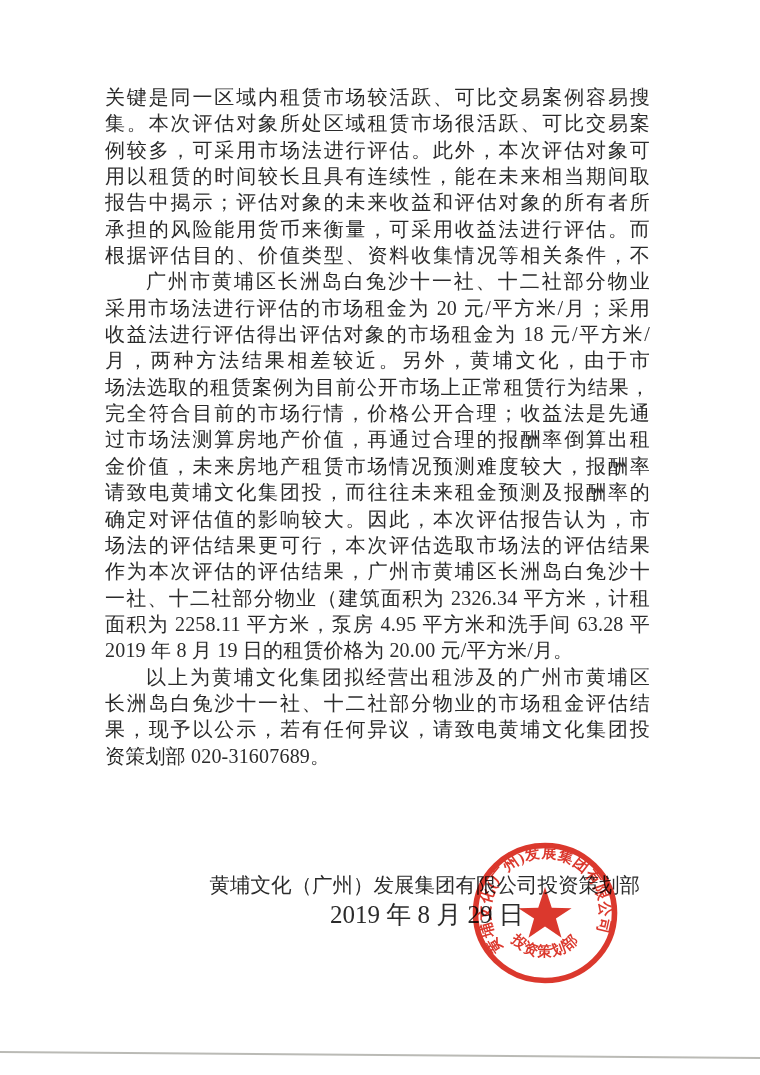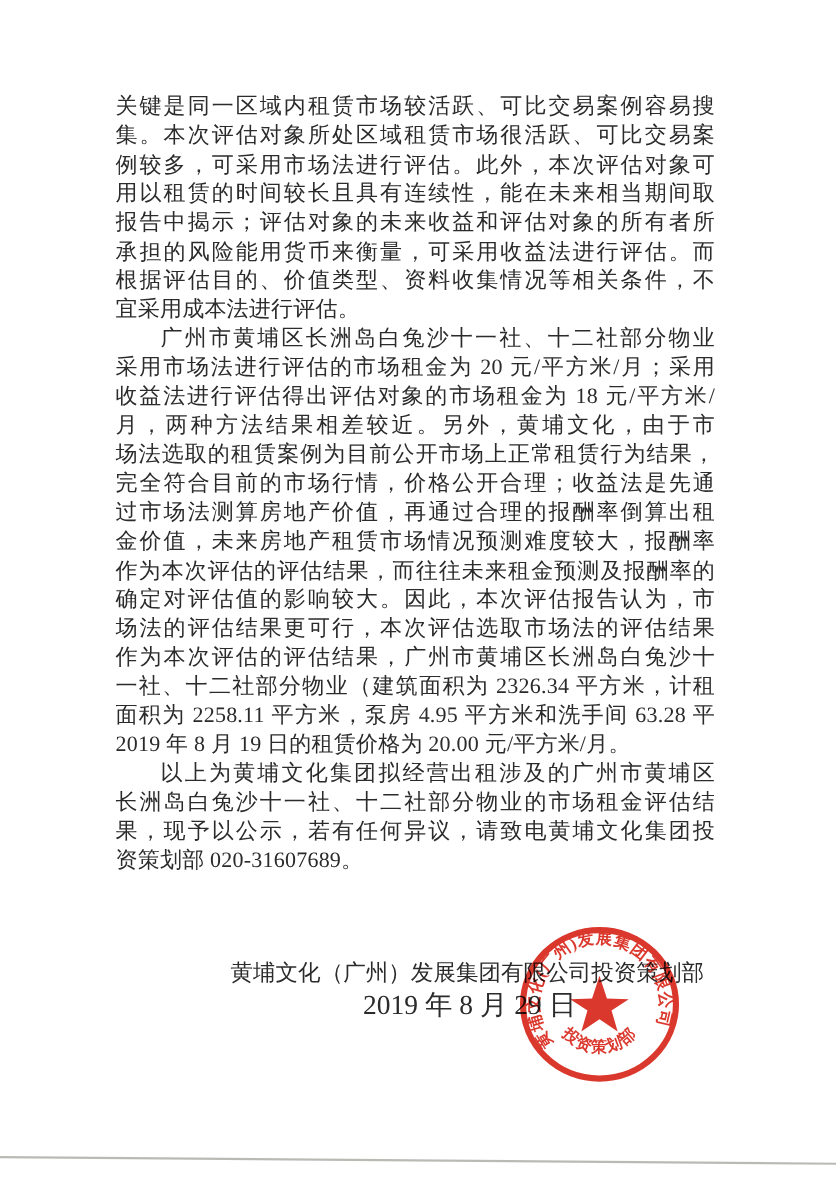--- a/index.html
+++ b/index.html
@@ -77,30 +77,29 @@
 <body style="background: rgb(255, 255, 255); color: rgb(43, 43, 43);">
 
 <div class="textblock">
   <div class="ln">关键是同一区域内租赁市场较活跃、可比交易案例容易搜</div>
   <div class="ln">集。本次评估对象所处区域租赁市场很活跃、可比交易案</div>
   <div class="ln">例较多，可采用市场法进行评估。此外，本次评估对象可</div>
   <div class="ln">用以租赁的时间较长且具有连续性，能在未来相当期间取</div>
   <div class="ln">报告中揭示；评估对象的未来收益和评估对象的所有者所</div>
   <div class="ln">承担的风险能用货币来衡量，可采用收益法进行评估。而</div>
   <div class="ln">根据评估目的、价值类型、资料收集情况等相关条件，不</div>
-  <div class="ln end">宜采用成本法进行评估。</div>
   <div class="ln ind">广州市黄埔区长洲岛白兔沙十一社、十二社部分物业</div>
   <div class="ln">采用市场法进行评估的市场租金为 20 元/平方米/月；采用</div>
   <div class="ln">收益法进行评估得出评估对象的市场租金为 18 元/平方米/</div>
   <div class="ln">月，两种方法结果相差较近。另外，黄埔文化，由于市</div>
   <div class="ln">场法选取的租赁案例为目前公开市场上正常租赁行为结果，</div>
   <div class="ln">完全符合目前的市场行情，价格公开合理；收益法是先通</div>
   <div class="ln">过市场法测算房地产价值，再通过合理的报酬率倒算出租</div>
   <div class="ln">金价值，未来房地产租赁市场情况预测难度较大，报酬率</div>
-  <div class="ln">作为本次评估的评估结果，而往往未来租金预测及报酬率的</div>
+  <div class="ln">请致电黄埔文化集团投，而往往未来租金预测及报酬率的</div>
   <div class="ln">确定对评估值的影响较大。因此，本次评估报告认为，市</div>
   <div class="ln">场法的评估结果更可行，本次评估选取市场法的评估结果</div>
   <div class="ln">作为本次评估的评估结果，广州市黄埔区长洲岛白兔沙十</div>
   <div class="ln">一社、十二社部分物业（建筑面积为 2326.34 平方米，计租</div>
   <div class="ln">面积为 2258.11 平方米，泵房 4.95 平方米和洗手间 63.28 平</div>
   <div class="ln end">2019 年 8 月 19 日的租赁价格为 20.00 元/平方米/月。</div>
   <div class="ln ind">以上为黄埔文化集团拟经营出租涉及的广州市黄埔区</div>
   <div class="ln">长洲岛白兔沙十一社、十二社部分物业的市场租金评估结</div>
   <div class="ln">果，现予以公示，若有任何异议，请致电黄埔文化集团投</div>
   <div class="ln end">资策划部 020-31607689。</div>

